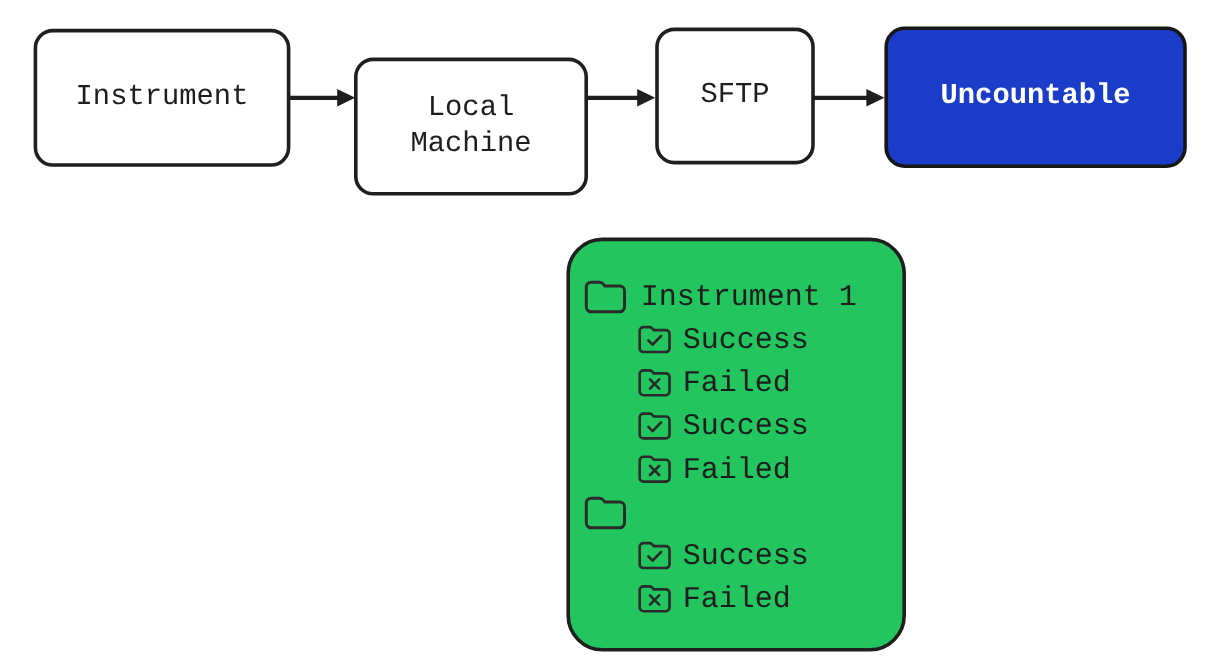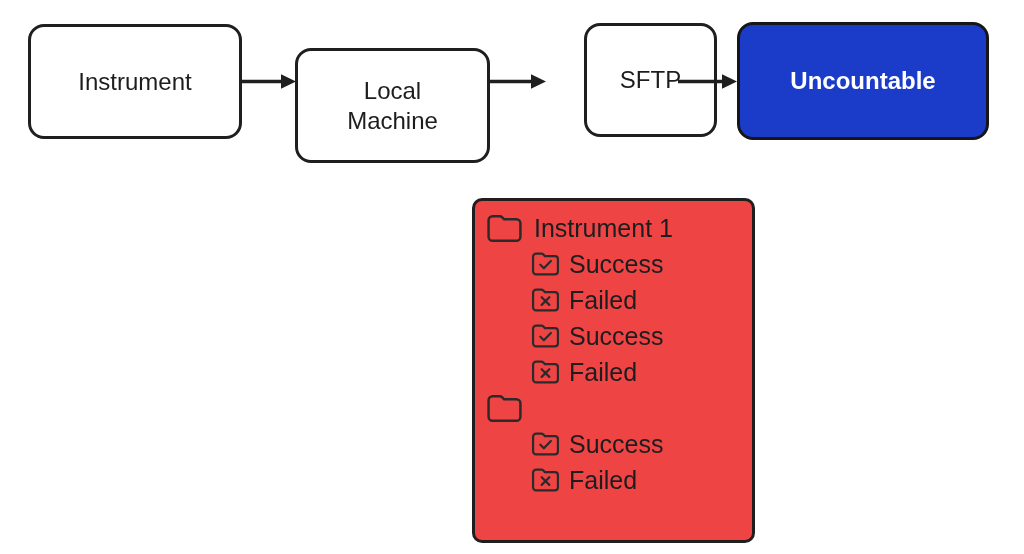--- a/index.html
+++ b/index.html
@@ -10,21 +10,21 @@
     --primary-text: #ffffff;
   }
   * { margin: 0; padding: 0; box-sizing: border-box; }
   html, body {
     width: 1024px; height: 554px;
     background: #ffffff;
     font-family: "Liberation Sans", sans-serif;
     overflow: hidden;
     position: relative;
   }
-  .stage { position: absolute; left: 0; top: 0; width: 864px; height: 554px; }
+  .stage { position: absolute; left: 0; top: 0; width: 864px; height: 554px; font-family: Liberation Mono, monospace; }
 
   
   .flow-box {
     position: absolute;
     display: flex; align-items: center; justify-content: center;
     background: var(--box-bg);
     border: 3px solid var(--ink);
     border-radius: 16px;
     font-size: 24px;
     color: var(--text);
@@ -33,37 +33,37 @@
     white-space: pre-line;
   }
   .flow-box.primary {
     background: var(--primary-blue);
     color: var(--primary-text);
     font-weight: 700;
     border-color: #161616;
   }
   #box-instrument   { left: 28px;  top: 24px; width: 214px; height: 115px; }
   #box-local        { left: 295px; top: 24px; width: 195px; height: 115px; margin-top: 24px; }
-  #box-sftp         { left: 546px; top: 23px; width: 133px; height: 114px; margin-left: 38px; }
-  #box-uncountable  { left: 737px; top: 22px; width: 252px; height: 118px; }
+  #box-sftp         { left: 546px; top: 23px; width: 133px; height: 114px; }
+  #box-uncountable  { left: 737px; top: 22px; width: 252px; height: 118px; border-radius: 17px; }
 
   .flow-arrow { position: absolute; top: 73px; height: 17px; }
   #arrow-1 { left: 241px; }
   #arrow-2 { left: 489px; }
   #arrow-3 { left: 678px; }
 
   
   .tree-panel {
     position: absolute;
     left: 472px; top: 198px;
     width: 283px; height: 345px;
-    background: #ef4444;
+    background: #22c55e;
     border: 3px solid var(--ink);
-    border-radius: 10px;
-    padding: 9px 6px 0 11px;
+    border-radius: 30px;
+    padding: 28px 6px 0 11px;
   }
   .tree-row {
     display: flex; align-items: center;
     height: 36px;
     font-size: 25px;
     color: var(--text);
     white-space: nowrap;
   }
   .tree-row .icon { flex: 0 0 auto; display: flex; align-items: center; }
   .tree-row.level-0 .icon { margin-right: 11px; }

